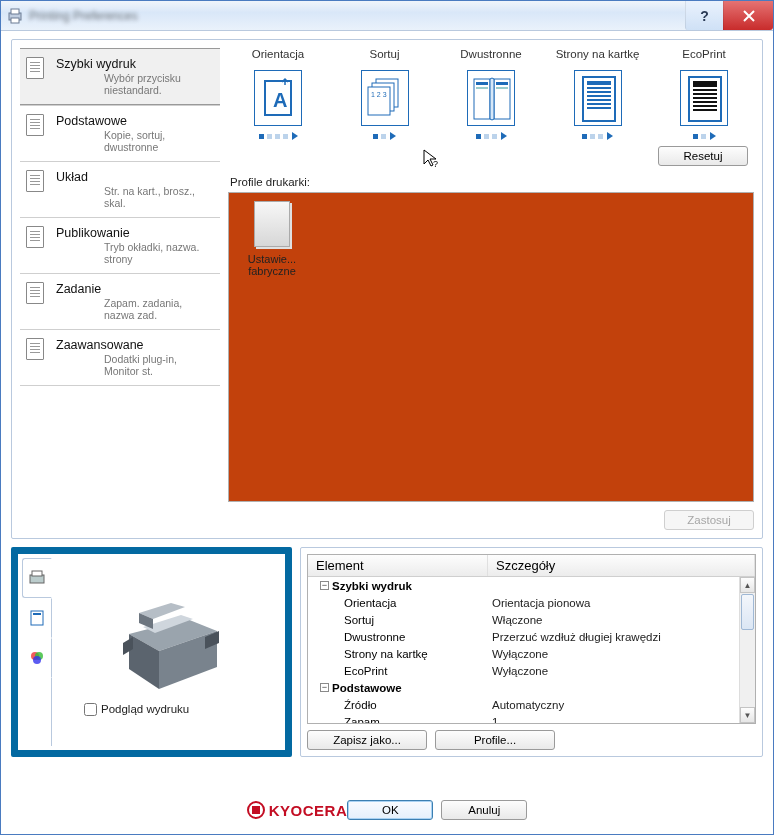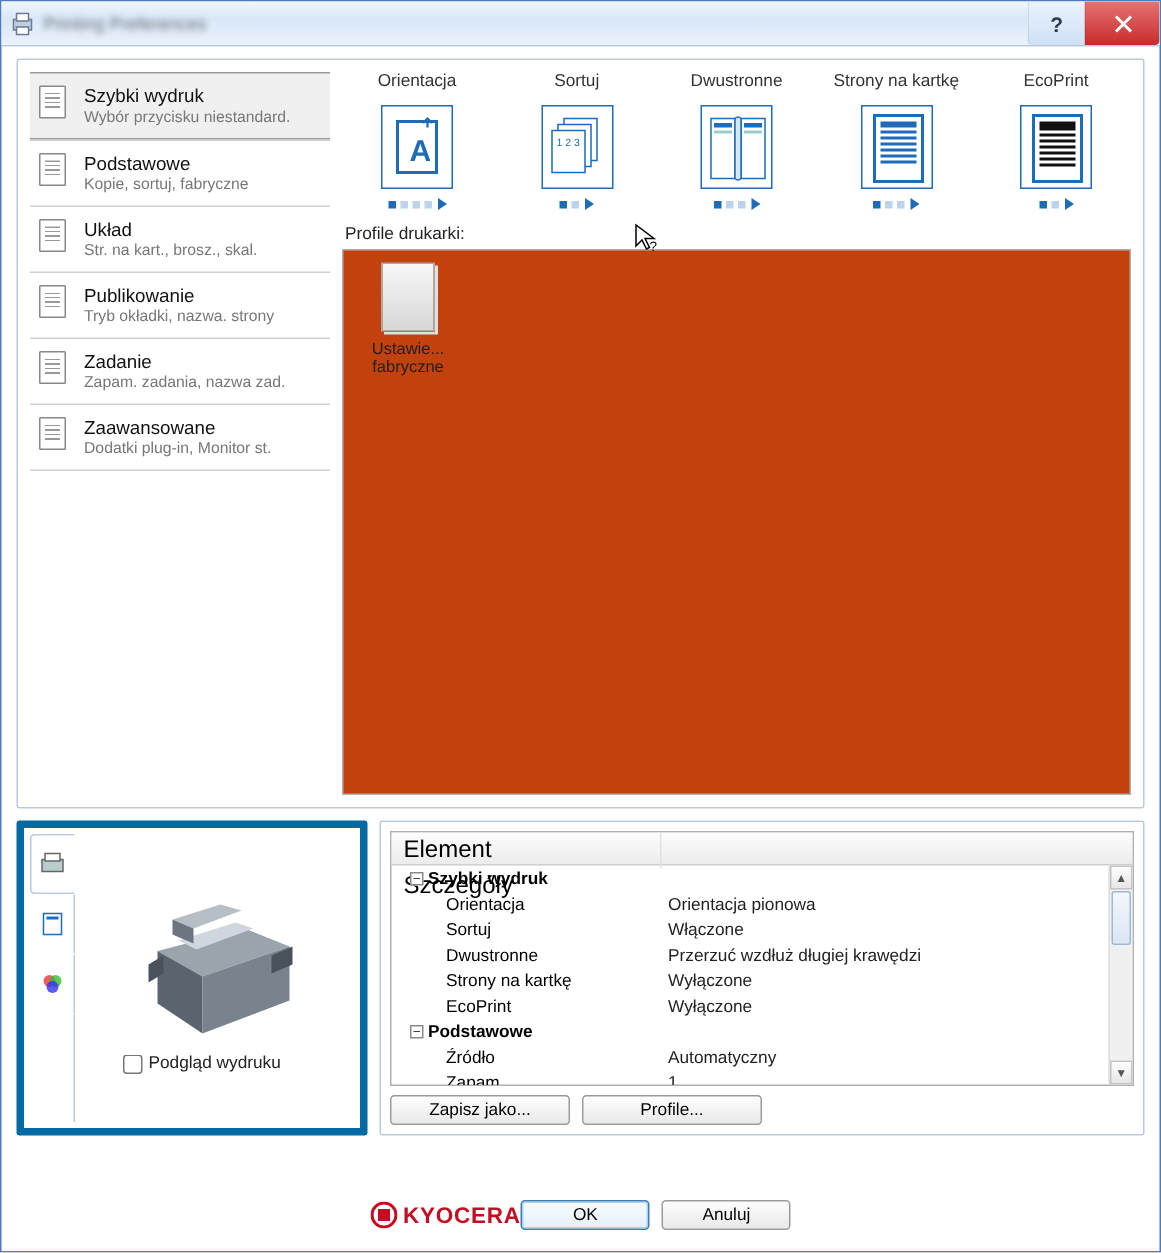--- a/index.html
+++ b/index.html
@@ -17,21 +17,21 @@
   
   .inner { position:absolute; top:38px; left:10px; right:10px; bottom:48px; }
   
   .upper { position:relative; height:500px; border:1px solid #b9c9de; background:#fff; border-radius:2px; padding:8px; display:flex; gap:8px;}
   
   .sidebar { width: 200px; display:flex; flex-direction:column; }
   .sbitem { position:relative; border-top:1px solid #cfcfcf; padding:8px 6px 8px 36px; cursor:pointer; }
   .sbitem:last-child { border-bottom:1px solid #cfcfcf; }
   .sbitem .icn { position:absolute; left:6px; top:8px; width:22px; height:22px; }
   .sbitem .ttl { font-size:12.5px; color:#111; }
-  .sbitem .sub { font-size:10.5px; color:#777; margin-top:1px; }
+  .sbitem .sub { font-size:10.5px; color:#777; margin-top:1px;margin-left:48px; }
   .sbitem.active { background:#f0f0f0; border-top-color:#999; border-bottom:1px solid #999; }
   
   .sbitem .icn .box { width:18px;height:22px;border:1.5px solid #888;background:#fff;border-radius:1px;position:relative; }
   .sbitem .icn .lines { position:absolute;top:4px;left:3px;right:3px;height:11px;background:repeating-linear-gradient(#999,#999 1px,transparent 1px,transparent 3px); }
   
   .rightpane { flex:1; display:flex; flex-direction:column; }
   .optrow { display:flex; justify-content:space-between; padding:0 4px 6px 4px; }
   .optcol { width:92px; text-align:center; }
   .optlabel { font-size:11.5px; color:#333; margin-bottom:6px; height:16px; }
   .optthumb { width:48px;height:56px;margin:0 auto;border:1.5px solid #1e6bb8;background:#fff;position:relative; cursor:pointer;}
@@ -47,35 +47,35 @@
   .resetrow { display:flex; justify-content:flex-end; padding:0 6px 6px 0; }
   
   .profilelabel { font-size:11.5px; color:#222; margin:4px 0 4px 2px; }
   .profilebox { flex:1; border:1px solid #b0b0b0; background:#c2410c; padding:8px; position:relative; }
   .profitem { width:70px; text-align:center; font-size:11px; color:#222; cursor:pointer;}
   .profitem .pthumb { width:36px;height:46px;margin:0 auto 6px;border:1px solid #aaa;background:linear-gradient(#f7f7f7,#d7d7d7); box-shadow:2px 2px 0 #e0e0e0; }
   
   .zast { display:flex; justify-content:flex-end; padding-top:8px; }
   
   .lower { margin-top:8px; height:210px; display:flex; gap:8px; }
-  .lleft { width:234px; border:5px solid #0369a1; border-radius:2px; display:flex; padding:4px; gap:4px;}
+  .lleft { width:281px; border:7px solid #0369a1; border-radius:2px; display:flex; padding:4px; gap:4px;}
   .icontabs { width:30px; display:flex; flex-direction:column; gap:0; border-right:0; }
   .icontab { width:30px;height:40px; display:flex;align-items:center;justify-content:center; border:1px solid transparent; border-right:1px solid #b9c9de; cursor:pointer;}
   .icontab.active { border:1px solid #b9c9de; border-right:1px solid #fff; border-radius:3px 0 0 3px; background:#fff;}
   .icontab img, .icontab .tabgfx { width:18px;height:18px; }
   .icontabs .spacer { flex:1; border-right:1px solid #b9c9de;}
   
   .preview { flex:1; background:#fff; display:flex; flex-direction:column; align-items:center; justify-content:center;}
   .preview .printer { width:120px; height:110px; position:relative; }
   .chk { display:flex; align-items:center; gap:4px; font-size:11.5px; color:#222; margin-top:4px;}
   .chk input { width:13px;height:13px; }
   
   .lright { flex:1; border:1px solid #b9c9de; border-radius:2px; display:flex; flex-direction:column; padding:6px 6px 6px 6px; gap:6px;}
   .table-wrap { flex:1; border:1px solid #b0b0b0; background:#fff; overflow:hidden; position:relative;}
-  .thead { display:flex; background:linear-gradient(#fdfdfd,#ececec); border-bottom:1px solid #cfcfcf; font-size:16px; height:22px;flex-direction:column; }
+  .thead { display:flex; background:linear-gradient(#fdfdfd,#ececec); border-bottom:1px solid #cfcfcf; font-size:13px; height:22px; }
   .thead .th { padding:3px 8px; border-right:1px solid #e0e0e0; }
   .thead .th:first-child { width:180px; }
   .thead .th:nth-child(2) { flex:1; }
   .tbody { font-size:11.5px; overflow-y:auto; position:absolute; top:22px; left:0; right:16px; bottom:0;}
   .trow { display:flex; height:17px; align-items:center;}
   .trow .c1 { width:180px; padding-left:12px; display:flex; align-items:center; gap:3px;}
   .trow .c1.indent { padding-left:36px; }
   .trow .c2 { flex:1; padding-left:4px; color:#222;}
   .grp { color:#000; font-weight:600; }
   .trow .tree-toggle { width:9px;height:9px;border:1px solid #8a8a8a;background:#fff;display:flex;align-items:center;justify-content:center;font-size:9px;line-height:1;color:#333; }
@@ -128,21 +128,21 @@
             <div class="ttl">Szybki wydruk</div>
             <div class="sub">Wybór przycisku niestandard.</div>
           </div>
         <div class="sbitem">
             <div class="icn">
               <div class="box">
                 <div class="lines"></div>
               </div>
             </div>
             <div class="ttl">Podstawowe</div>
-            <div class="sub">Kopie, sortuj, fabryczne</div>
+            <div class="sub">Kopie, sortuj, dwustronne</div>
           </div>
         <div class="sbitem">
             <div class="icn">
               <div class="box">
                 <div class="lines"></div>
               </div>
             </div>
             <div class="ttl">Układ</div>
             <div class="sub">Str. na kart., brosz., skal.</div>
           </div>
@@ -266,30 +266,36 @@
                 </svg>
             </div>
             <div class="optdots">
                 <div class="dot active"></div>
                 <div class="dot"></div>
                 <div class="dottri"></div>
               </div>
           </div>
         </div>
 
+        <div class="resetrow">
+            <button class="btn">Resetuj</button>
+          </div>
 
         <div class="profilelabel">Profile drukarki:</div>
         <div class="profilebox">
           <div class="profitem">
             <div class="pthumb"></div>
             <div>Ustawie...</div>
             <div>fabryczne</div>
           </div>
         </div>
 
+        <div class="zast">
+            <button class="btn disabled" disabled="">Zastosuj</button>
+          </div>
 
         <svg class="cursor" viewBox="0 0 20 20">
           <path d="M2 2 L2 16 L6 12 L9 18 L11 17 L8 11 L14 11 Z" fill="#fff" stroke="#000" stroke-width="1"></path>
           <text x="11" y="19" font-size="9" fill="#000">?</text>
         </svg>
       </div>
     </div>
 
     <div class="lower">
       <div class="lleft">

